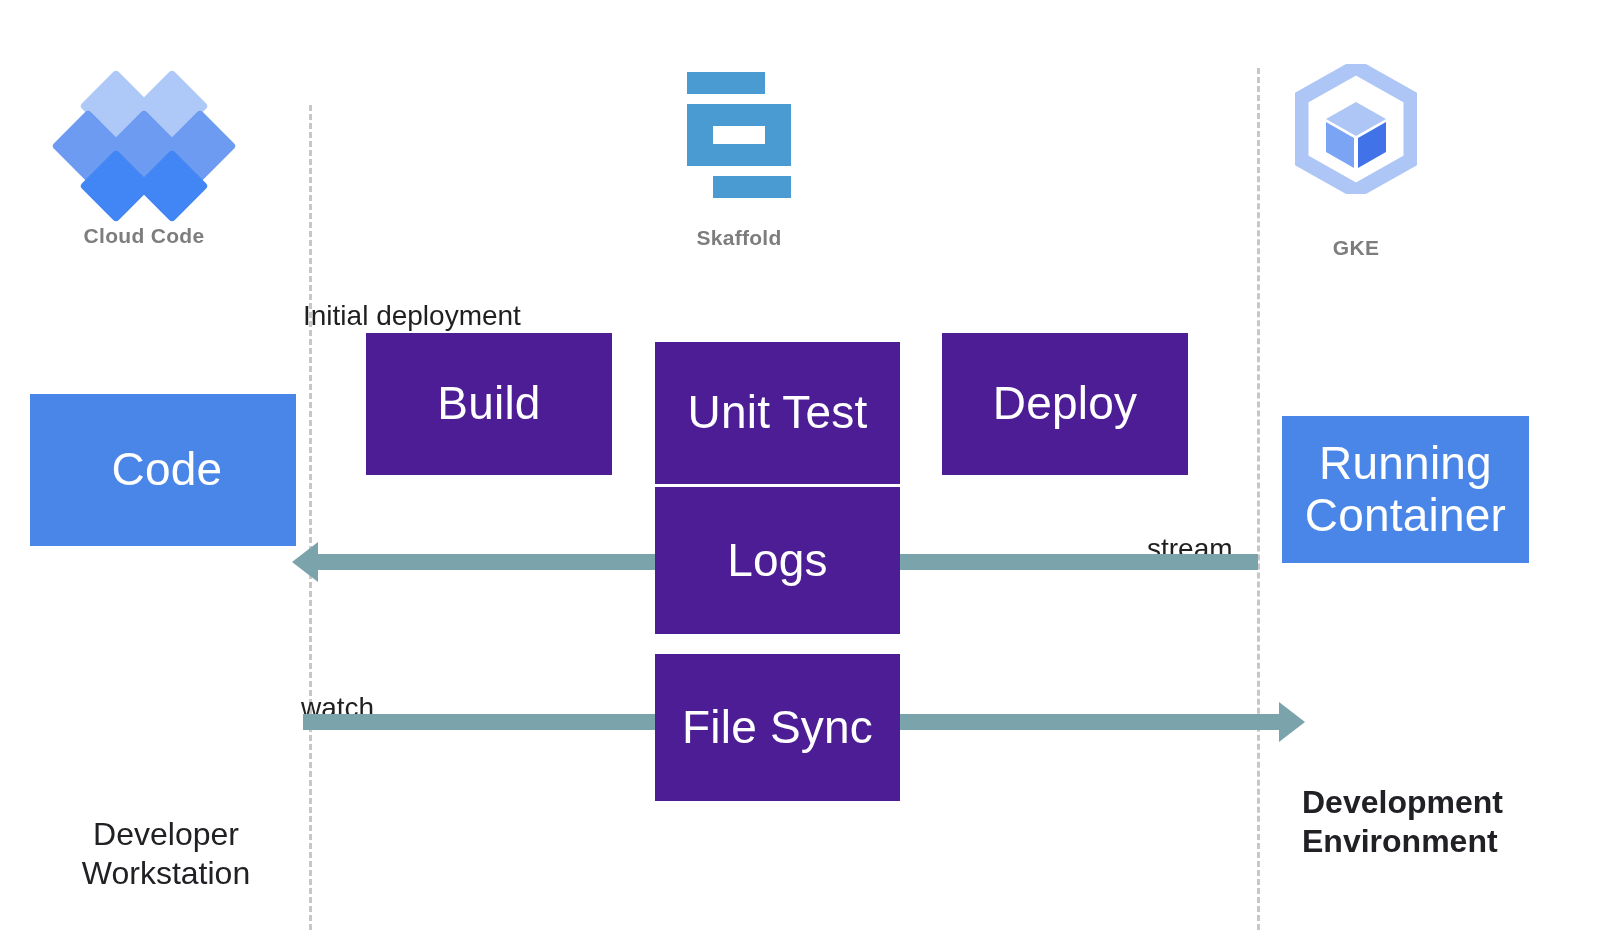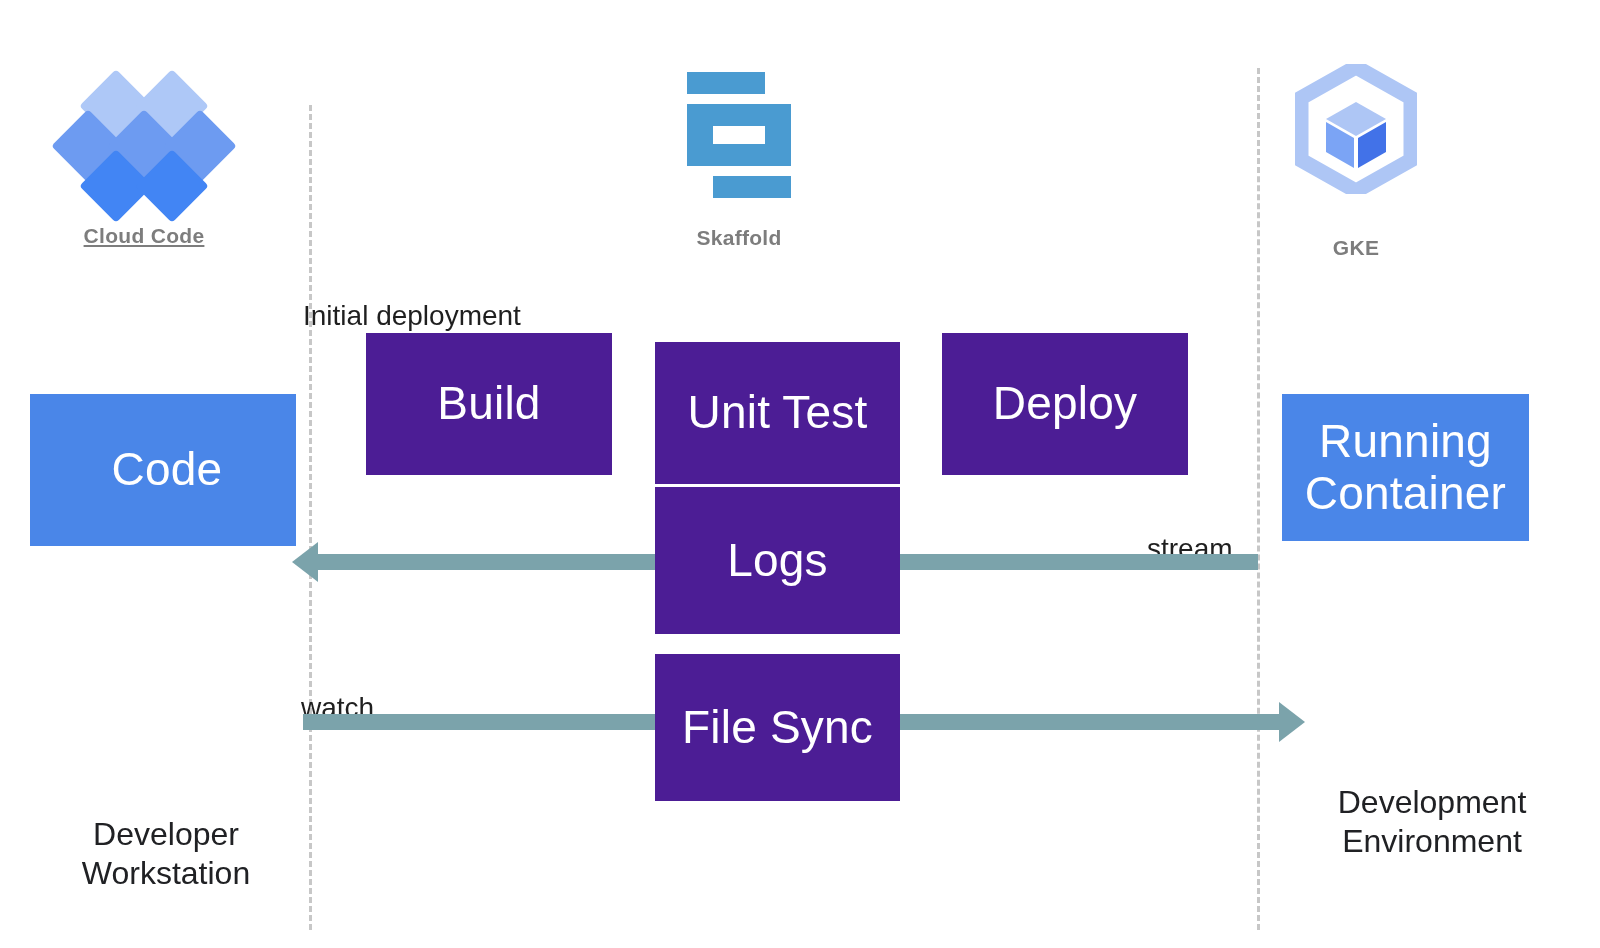--- a/index.html
+++ b/index.html
@@ -128,21 +128,21 @@
   <div class="logo-group" style="left:71px; top:72px; width:146px;">
     <div class="cc-logo">
       <div class="cc-dia" style="left:19px; top:8px;  background:#aec8f7;"></div>
       <div class="cc-dia" style="left:75px; top:8px;  background:#aec8f7;"></div>
       <div class="cc-dia" style="left:-9px; top:48px; background:#6d9bf1;"></div>
       <div class="cc-dia" style="left:47px; top:48px; background:#6d9bf1;"></div>
       <div class="cc-dia" style="left:103px;top:48px; background:#6d9bf1;"></div>
       <div class="cc-dia" style="left:19px; top:88px; background:#4285f4;"></div>
       <div class="cc-dia" style="left:75px; top:88px; background:#4285f4;"></div>
     </div>
-    <div class="logo-caption" style="margin-top:44px;text-decoration:underline;">Cloud Code</div>
+    <div class="logo-caption" style="margin-top:44px;">Cloud Code</div>
   </div>
 
   <div class="logo-group" style="left:683px; top:72px; width:112px;">
     <div class="sk-logo">
       <div class="sk-bar" style="left:4px;  top:0px;   width:78px;  height:22px;"></div>
       <div class="sk-bar" style="left:4px;  top:32px;  width:26px;  height:62px;"></div>
       <div class="sk-bar" style="left:4px;  top:32px;  width:104px; height:22px;"></div>
       <div class="sk-bar" style="left:82px; top:32px;  width:26px;  height:62px;"></div>
       <div class="sk-bar" style="left:4px;  top:72px;  width:78px;  height:22px;"></div>
       <div class="sk-bar" style="left:30px; top:104px; width:78px;  height:22px;"></div>
@@ -192,24 +192,24 @@
   </div>
 
   <div class="box box-process" style="left:655px; top:487px; width:245px; height:147px;">
     <span>Logs</span>
   </div>
 
   <div class="box box-process" style="left:655px; top:654px; width:245px; height:147px;">
     <span>File Sync</span>
   </div>
 
-  <div class="box box-primary" style="left:1282px; top:394px; width:247px; height:147px; white-space:pre-line;">
+  <div class="box box-primary" style="left:1282px; top:416px; width:247px; height:147px; white-space:pre-line;">
     <span>Running
 Container</span>
   </div>
 
   <div class="zone-caption" style="left:26px; top:815px; width:280px;">Developer
 Workstation</div>
 
-  <div class="zone-caption" style="left:1302px; top:783px; width:260px; text-align:center;">Development
+  <div class="zone-caption" style="left:1302px; top:783px; width:260px; text-align:left;font-weight:bold;">Development
 Environment</div>
 
 </div>
 
 </body></html>

